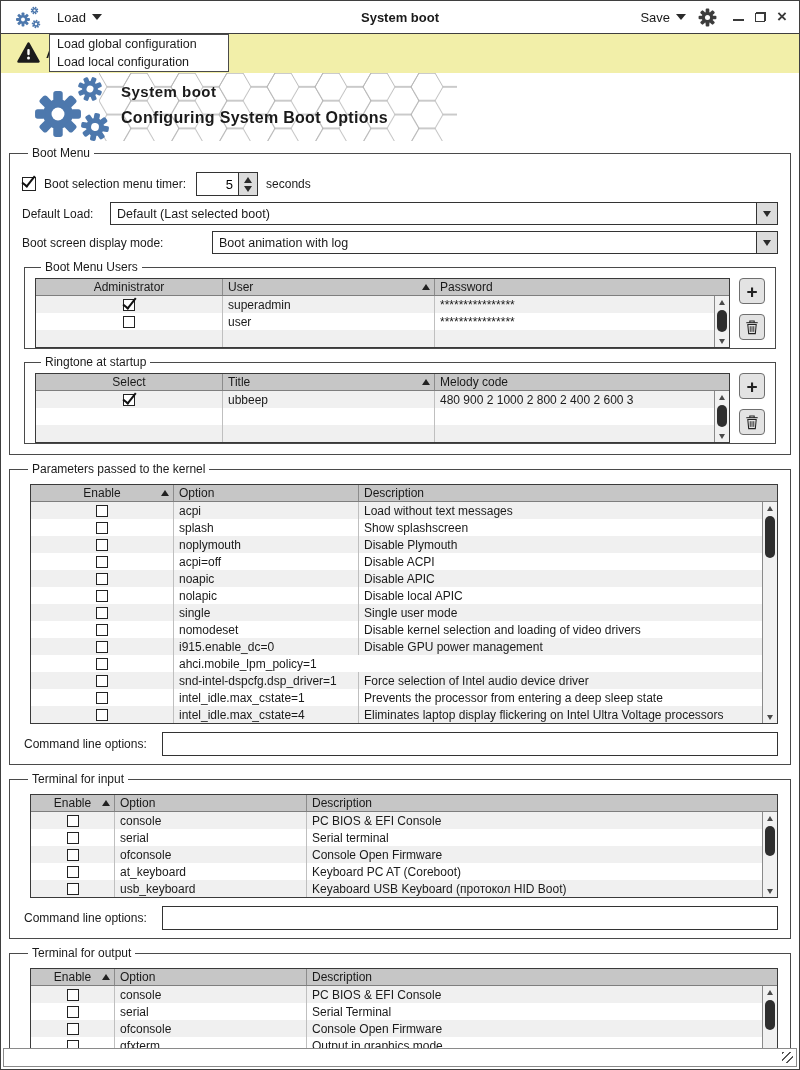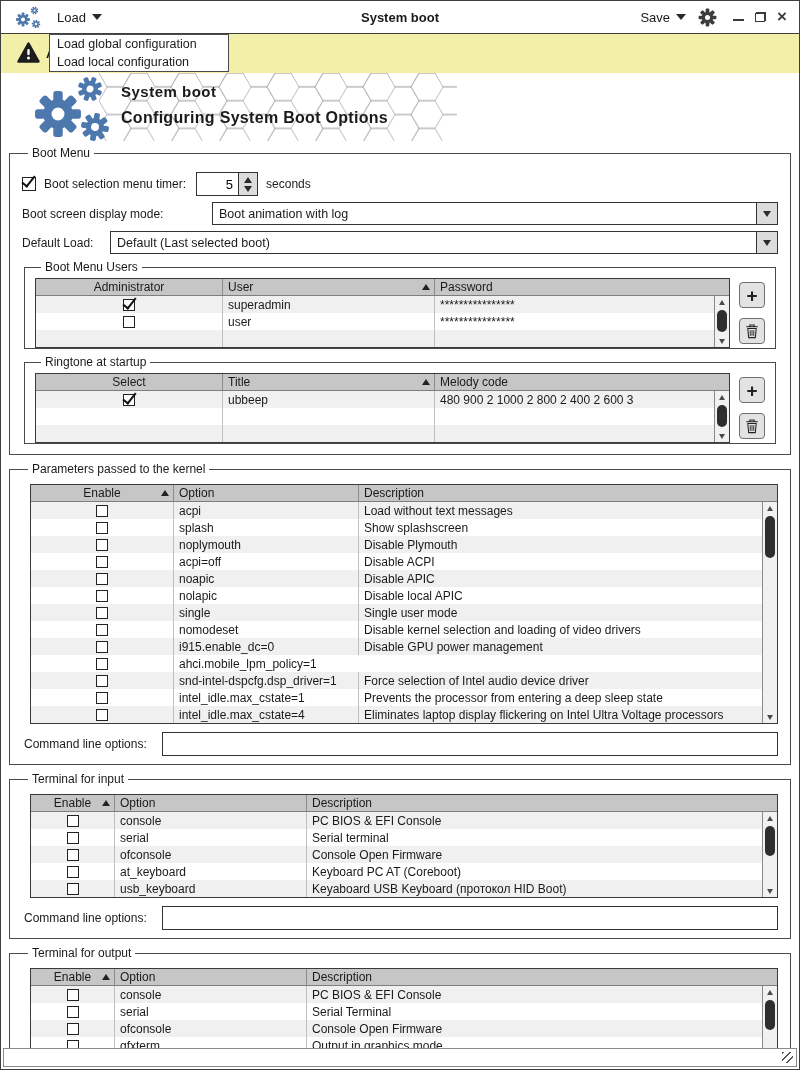--- a/index.html
+++ b/index.html
@@ -53,21 +53,21 @@
   .spin-val { flex:1; min-width:0; border:0; outline:none; text-align:right; padding-right:5px; font:inherit; font-size:13px; }
   .spin-btns { width:19px; background:#dcdcdc; border-left:1px solid #333; display:flex; flex-direction:column; align-items:center; justify-content:center; gap:3px; }
   .tri-up { width:0;height:0;border-left:4px solid transparent;border-right:4px solid transparent;border-bottom:6px solid #2a2a2a; }
   .tri-down { width:0;height:0;border-left:4px solid transparent;border-right:4px solid transparent;border-top:6px solid #2a2a2a; }
   .combo { display:flex; align-items:stretch; height:23px; border:1px solid #333; flex:1; background:#fff; }
   .combo-text { flex:1; display:flex; align-items:center; padding-left:6px; font-size:12.5px; white-space:nowrap; overflow:hidden; }
   .combo-btn { width:21px; background:#dcdcdc; border-left:1px solid #333; display:flex; align-items:center; justify-content:center; }
   .lbl { white-space:nowrap; }
 
   
-  .tbl-wrap { display:flex; align-items:center; }
+  .tbl-wrap { display:flex; align-items:flex-start; }
   .dtable { border:1px solid #3a3a3a; flex:1; background:#fff; }
   .thead { display:flex; height:17px; background:#c6c6c6; border-bottom:1px solid #7e7e7e; }
   .th { display:flex; align-items:center; position:relative; font-size:12px; border-right:1px solid #8c8c8c; }
   .th.last { border-right:0; flex:1; }
   .th.center { justify-content:center; }
   .th:not(.center) { padding-left:5px; }
   .sort { position:absolute; right:4px; top:50%; margin-top:-3px; width:0; height:0;
       border-left:4px solid transparent; border-right:4px solid transparent; border-bottom:6px solid #222; }
   .tbody-wrap { display:flex; }
   .tbody { flex:1; min-width:0; }
@@ -209,33 +209,33 @@
         <input class="spin-val" value="5" style="">
         <span class="spin-btns">
           <span class="tri-up"></span>
           <span class="tri-down"></span>
         </span>
       </span>
       <span class="lbl">seconds</span>
     </div>
 
     <div class="row">
-      <span class="lbl" style="width:190px">Boot screen display mode:</span>
+      <span class="lbl" style="width:88px">Default Load:</span>
       <span class="combo">
-        <span class="combo-text">Boot animation with log</span>
+        <span class="combo-text">Default (Last selected boot)</span>
         <span class="combo-btn">
             <span class="tri-down"></span>
           </span>
       </span>
     </div>
 
     <div class="row">
-      <span class="lbl" style="width:88px">Default Load:</span>
+      <span class="lbl" style="width:190px">Boot screen display mode:</span>
       <span class="combo">
-        <span class="combo-text">Default (Last selected boot)</span>
+        <span class="combo-text">Boot animation with log</span>
         <span class="combo-btn">
             <span class="tri-down"></span>
           </span>
       </span>
     </div>
 
     <fieldset class="nested">
       <legend>Boot Menu Users</legend>
       <div class="tbl-wrap">
         <div class="dtable t-users">

